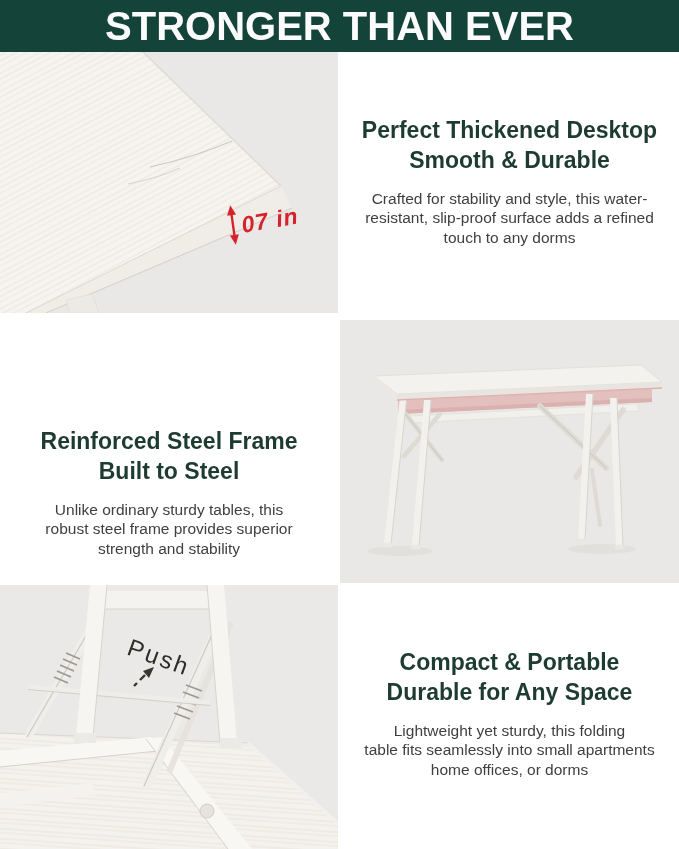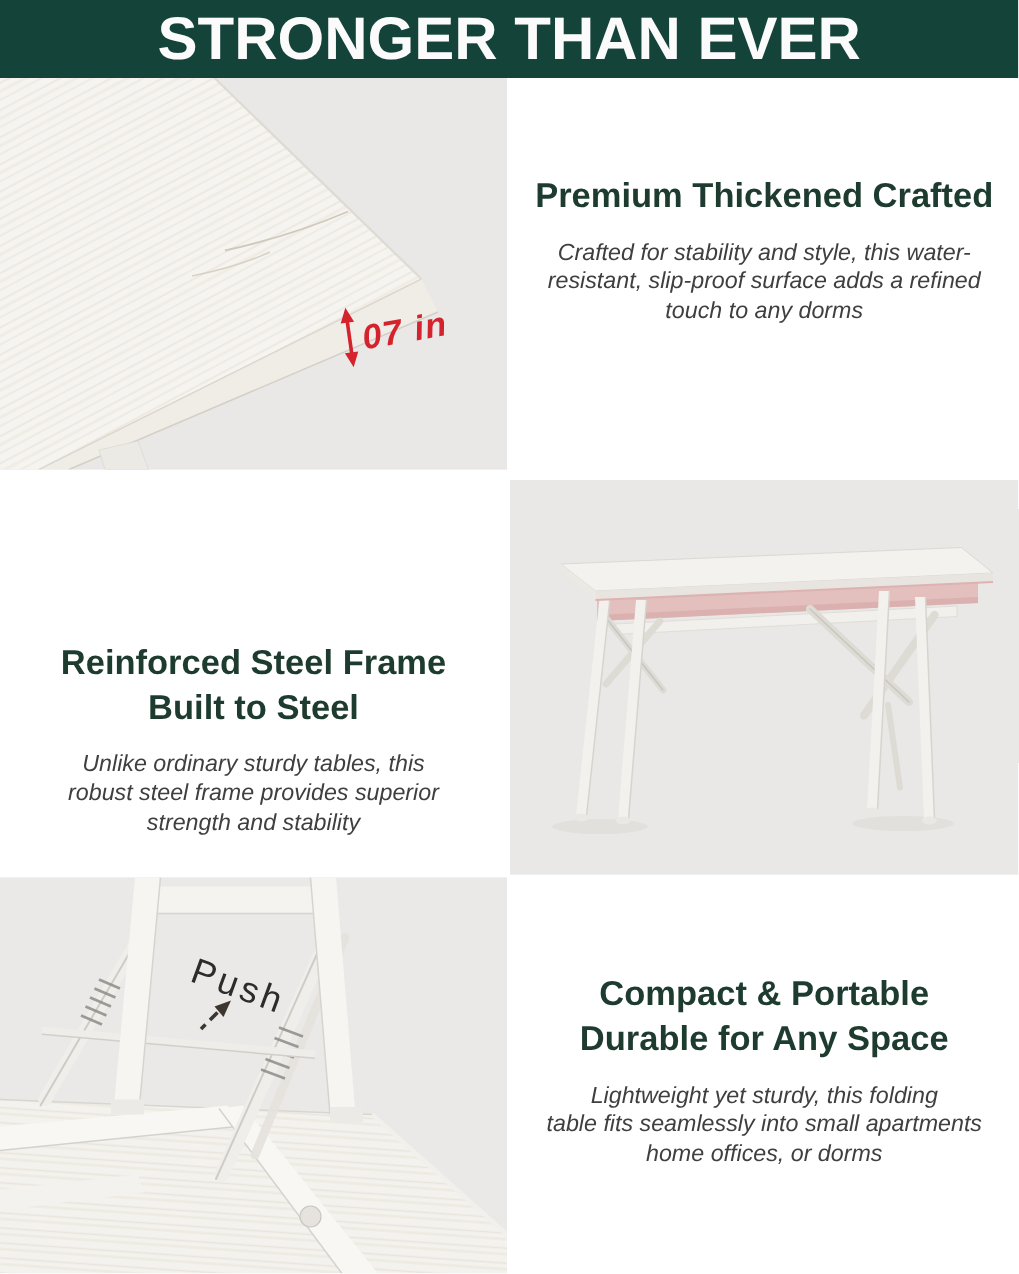--- a/index.html
+++ b/index.html
@@ -22,21 +22,21 @@
   #panel-folded   { left:0;    top:585px; width:338px; height:264px; }
   .img-panel svg { display:block; }
   
   .feature { position:absolute; text-align:center; color:#3f3f3f; }
   #feature-desktop  { left:340px; top:116px; width:339px; }
   #feature-frame    { left:0;     top:427px; width:338px; }
   #feature-portable { left:340px; top:648px; width:339px; }
   .feature h2 {
     margin:0; font-size:23px; line-height:1.3; font-weight:bold; color:#1e3b30;
   }
-  .feature p { margin:13px 0 0 0; font-size:15.5px; line-height:1.25;font-style:italic; }
+  .feature p { margin:13px 0 0 0; font-size:15.5px; line-height:1.25; }
   .feature h2 span, .feature p span { display:block; }
   .svg-label { font-family:"Liberation Sans", sans-serif; }
 </style>
 </head>
 <body>
 
 <div class="page">
 
   <header class="banner">
     <h1>STRONGER THAN EVER</h1>
@@ -69,21 +69,22 @@
         <line x1="233" y1="161" x2="233" y2="185" stroke="#d5232e" stroke-width="2.4"></line>
         <polygon points="233,153 228.5,163 237.5,163" fill="#d5232e"></polygon>
         <polygon points="233,193 228.5,183 237.5,183" fill="#d5232e"></polygon>
       </g>
       <text class="svg-label" x="243" y="181" transform="rotate(-10 243 181)" font-size="23" font-weight="bold" font-style="italic" letter-spacing="1" fill="#d5232e">07 in</text>
     </svg>
   </section>
 
   <section class="feature" id="feature-desktop">
     <h2>
-      <span>Premium Thickened Crafted</span>
+      <span>Perfect Thickened Desktop</span>
+      <span>Smooth &amp; Durable</span>
     </h2>
     <p>
       <span>Crafted for stability and style, this water-</span>
       <span>resistant, slip-proof surface adds a refined</span>
       <span>touch to any dorms</span>
     </p>
   </section>
 
   <section class="feature" id="feature-frame">
     <h2>

